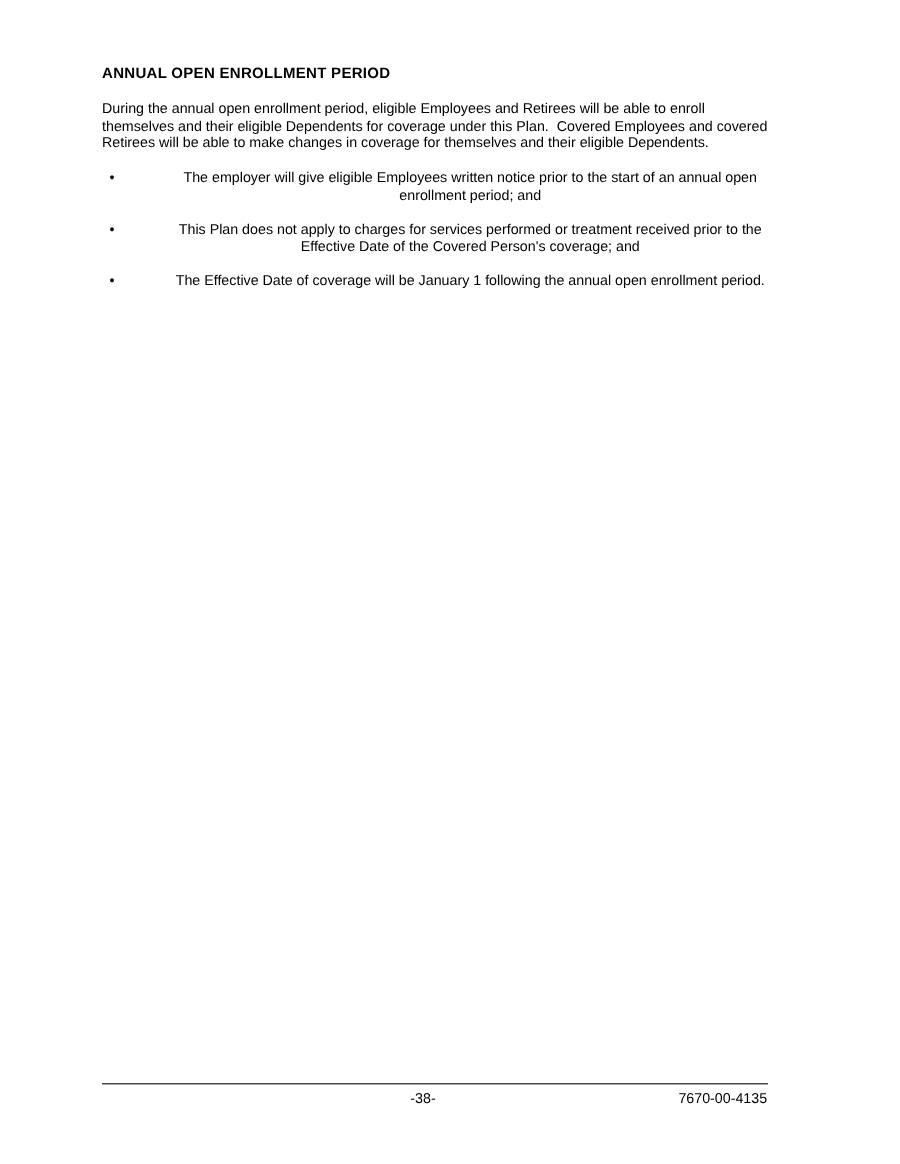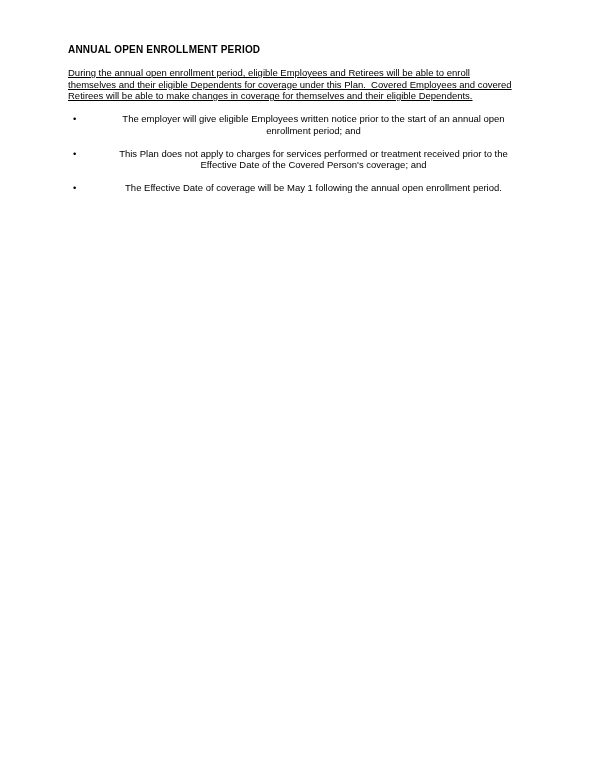--- a/index.html
+++ b/index.html
@@ -27,21 +27,20 @@
   .heading {
     font-size: 10px;
     font-weight: bold;
     margin: 0 0 11.5px 0;
     letter-spacing: 0.2px;
     white-space: pre-wrap;
   }
   .para {
     margin: 0 0 11.5px 0;
     white-space: pre-wrap;
-    text-decoration: underline;
   }
   .bullet-item {
     display: flex;
     margin: 0 0 11.5px 0;
   }
   .bullet-marker {
     flex: 0 0 29px;
     box-sizing: border-box;
     padding-left: 5px;
   }
@@ -94,19 +93,23 @@
     </div>
 
     <div class="bullet-item">
       <span class="bullet-marker">•</span>
       <span class="bullet-text">This Plan does not apply to charges for services performed or treatment received prior to the
 Effective Date of the Covered Person's coverage; and</span>
     </div>
 
     <div class="bullet-item">
       <span class="bullet-marker">•</span>
-      <span class="bullet-text">The Effective Date of coverage will be May 1 following the annual open enrollment period.</span>
+      <span class="bullet-text">The Effective Date of coverage will be January 1 following the annual open enrollment period.</span>
     </div>
 
   </div>
 
+  <div class="footer">
+    <span class="page-number">-38-</span>
+    <span class="doc-number">7670-00-413597</span>
+  </div>
 
 </div>
 
 </body></html>

